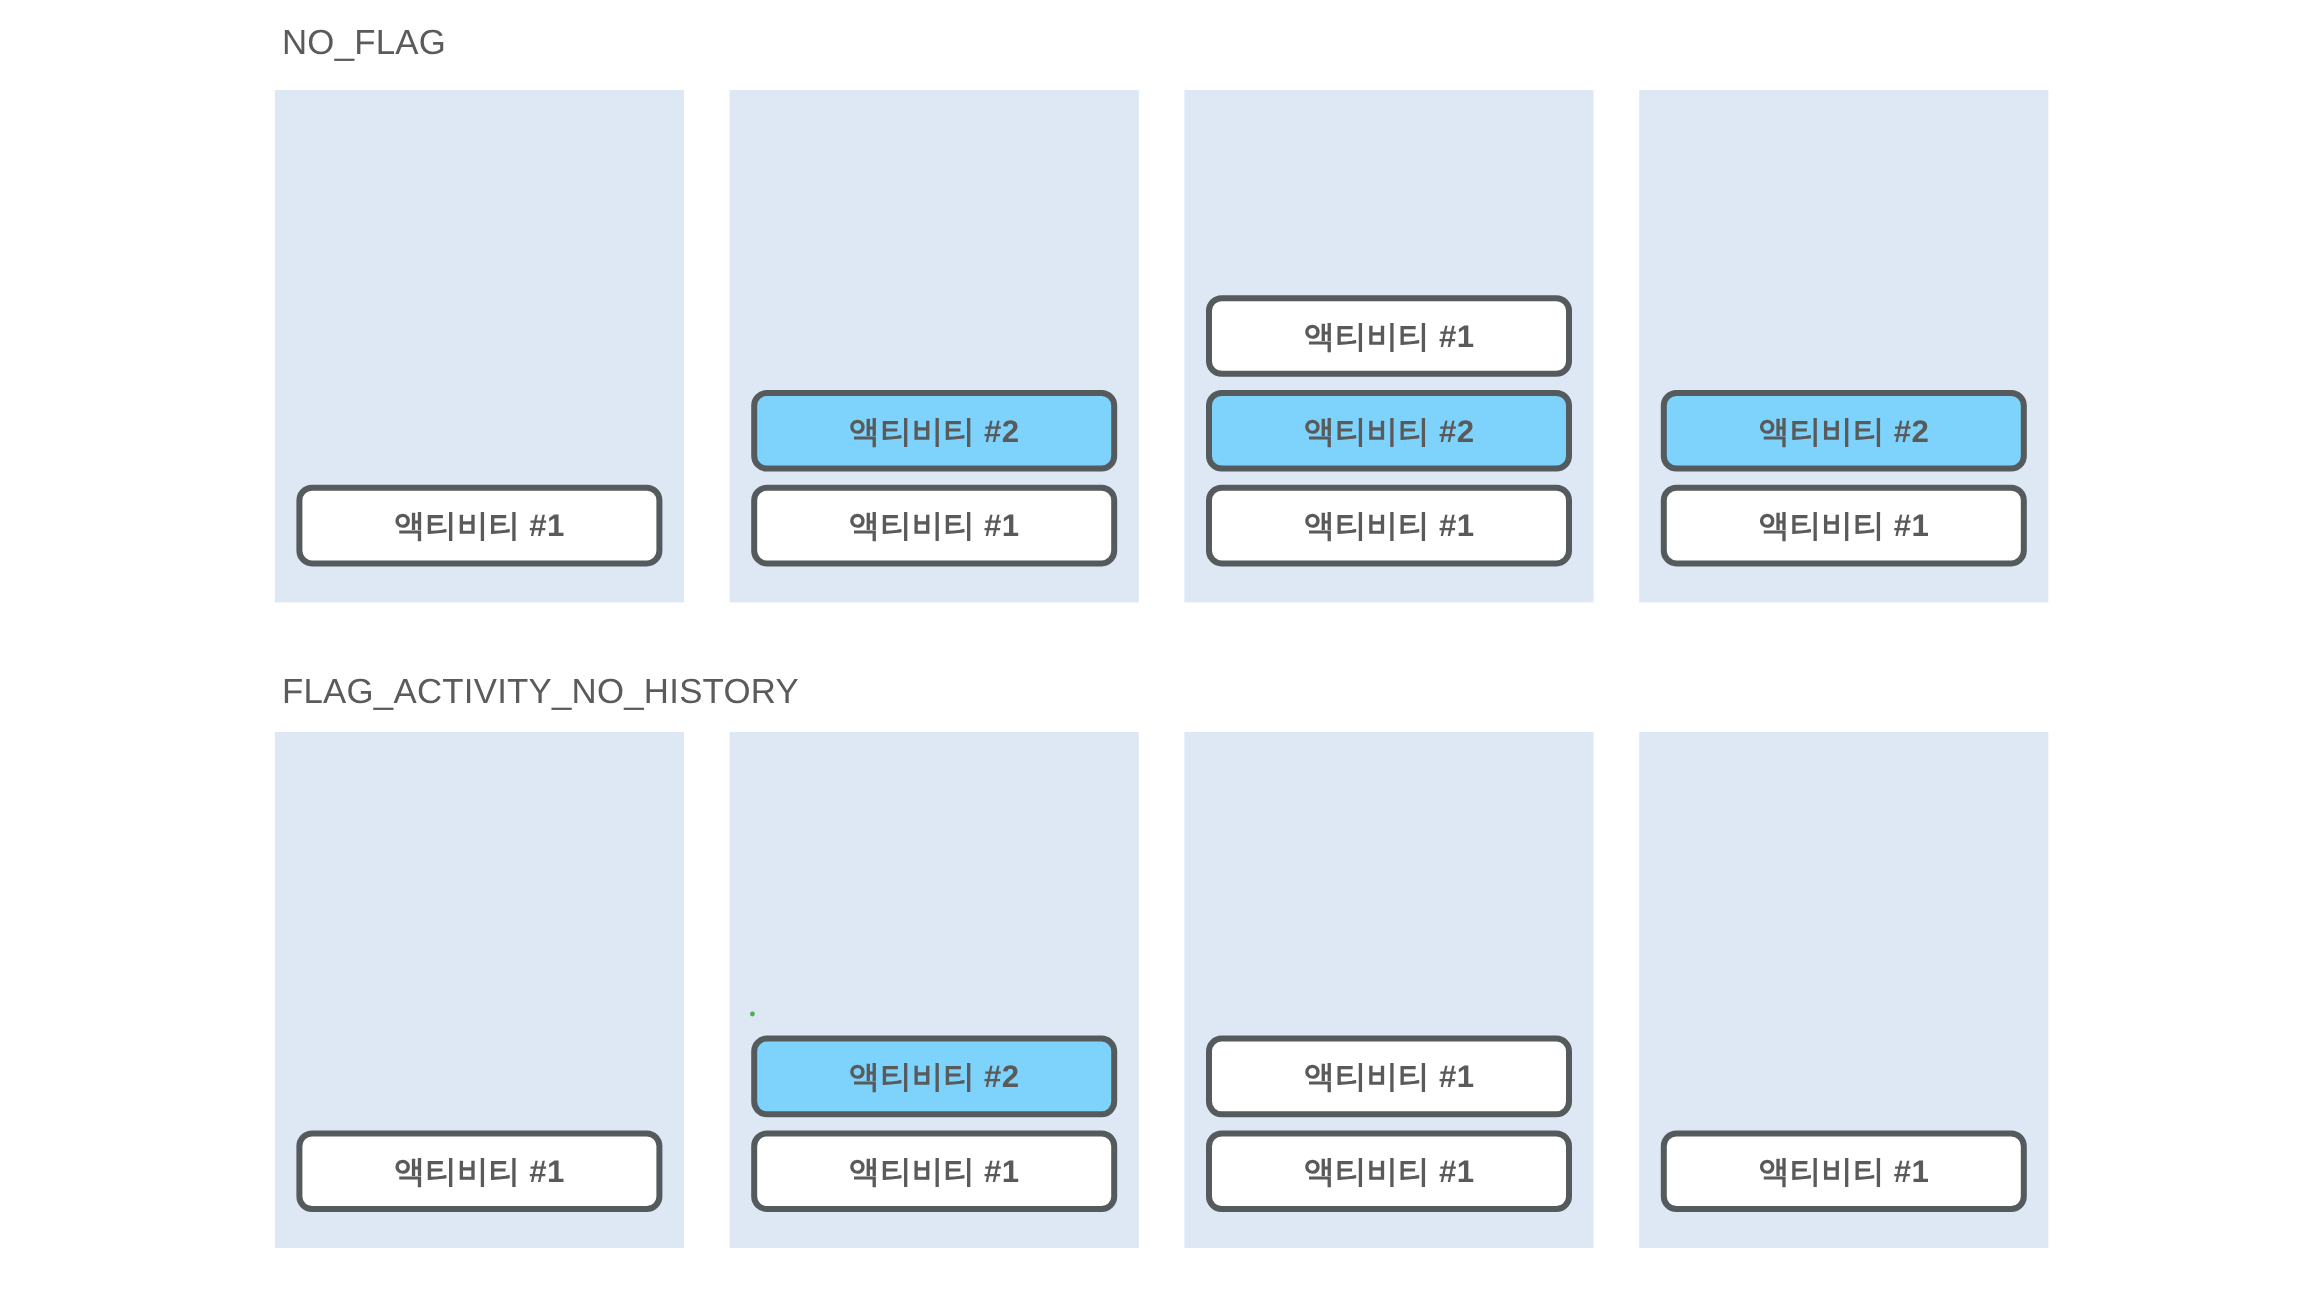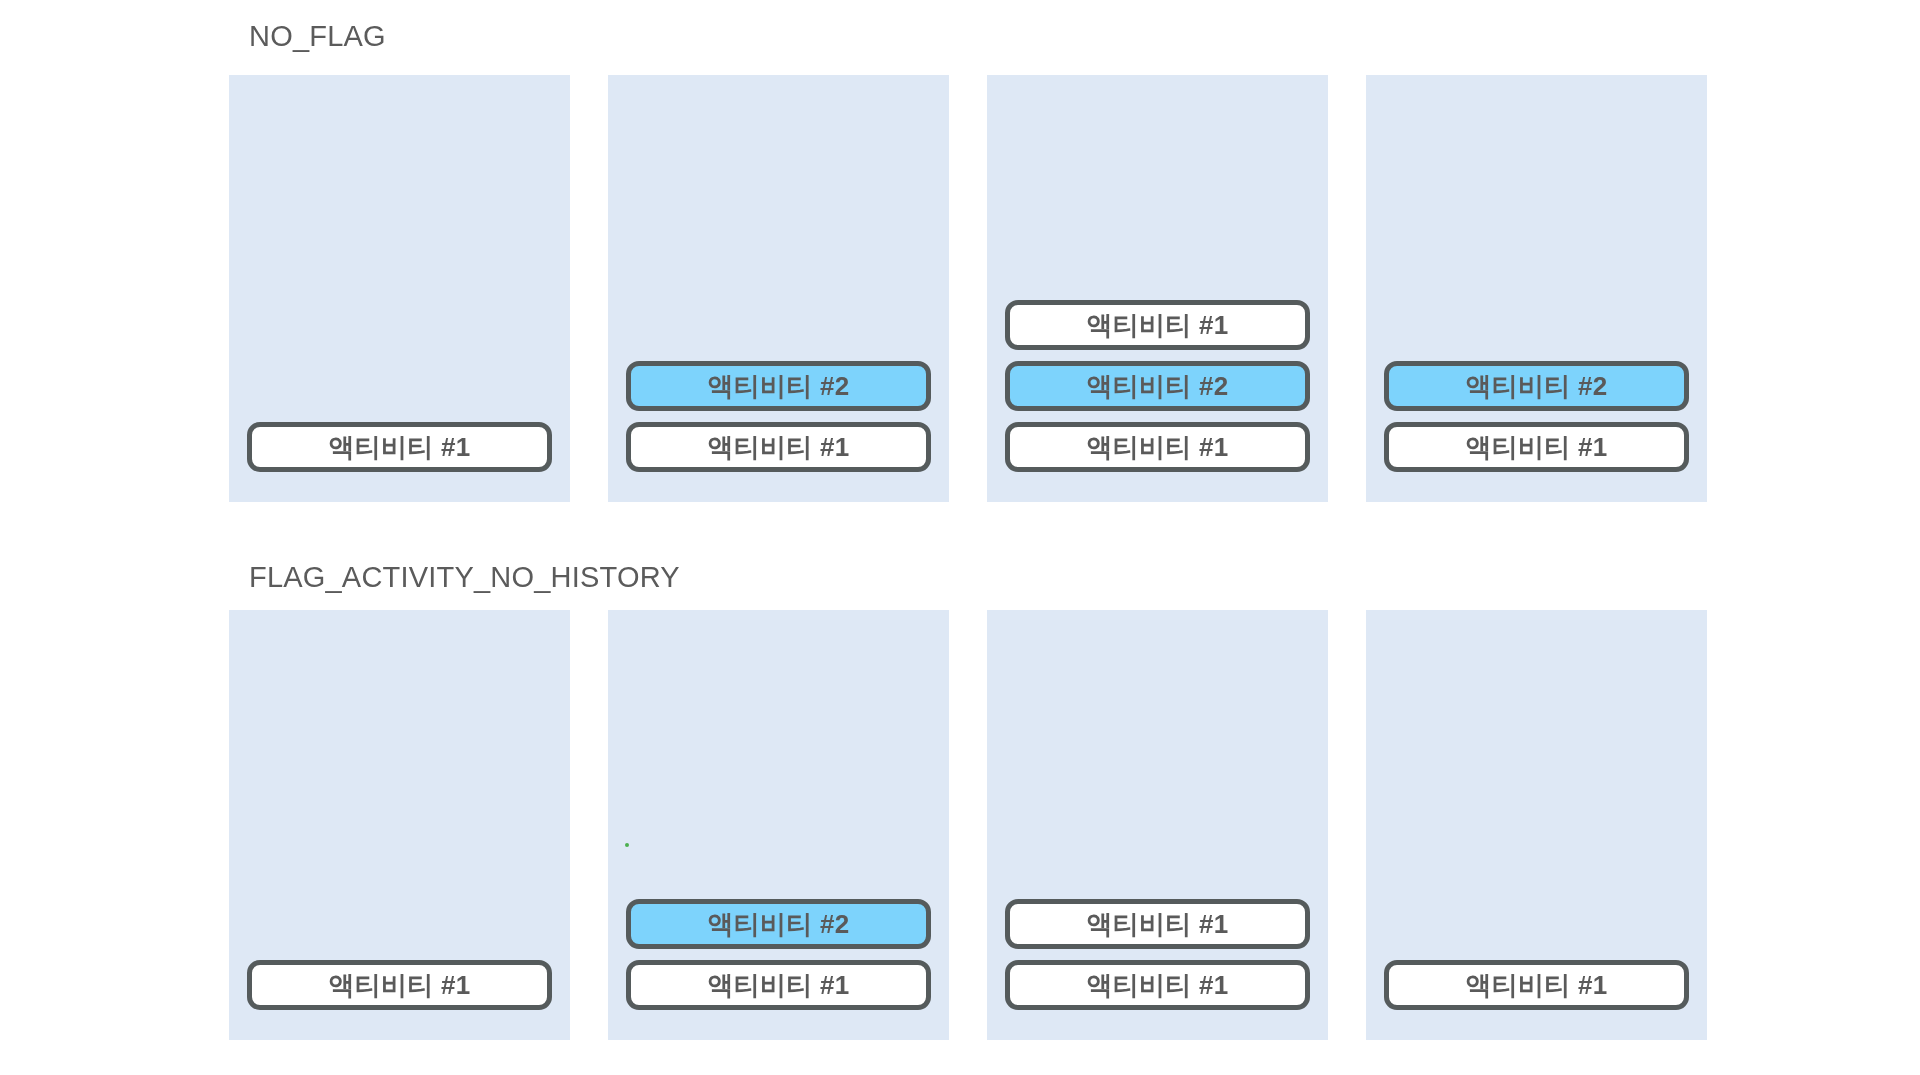--- a/index.html
+++ b/index.html
@@ -20,21 +20,21 @@
     height: 1075px;
     background: #ffffff;
   }
   .section {
     position: absolute;
     left: 0;
     width: 1920px;
   }
   .section-title {
     position: absolute;
-    left: 249px;
+    left: 235px;
     font-size: 29px;
     font-weight: 400;
     color: #5b5b5b;
     letter-spacing: 0.2px;
     white-space: nowrap;
     line-height: 1;
   }
   .stack-row {
     position: absolute;
     left: 229px;
@@ -49,21 +49,21 @@
     display: flex;
     flex-direction: column;
     justify-content: flex-end;
     align-items: center;
     padding: 16px 18px 30px 18px;
   }
   .stack-panel.row1 { height: 427px; }
   .stack-panel.row2 { height: 430px; }
   .activity-box {
     width: 305px;
-    height: 50px;
+    height: 68px;
     box-sizing: border-box;
     border: 5px solid #555b5c;
     border-radius: 13px;
     background: #ffffff;
     display: flex;
     align-items: center;
     justify-content: center;
     font-size: 26px;
     font-weight: 700;
     color: #5a5a5a;

